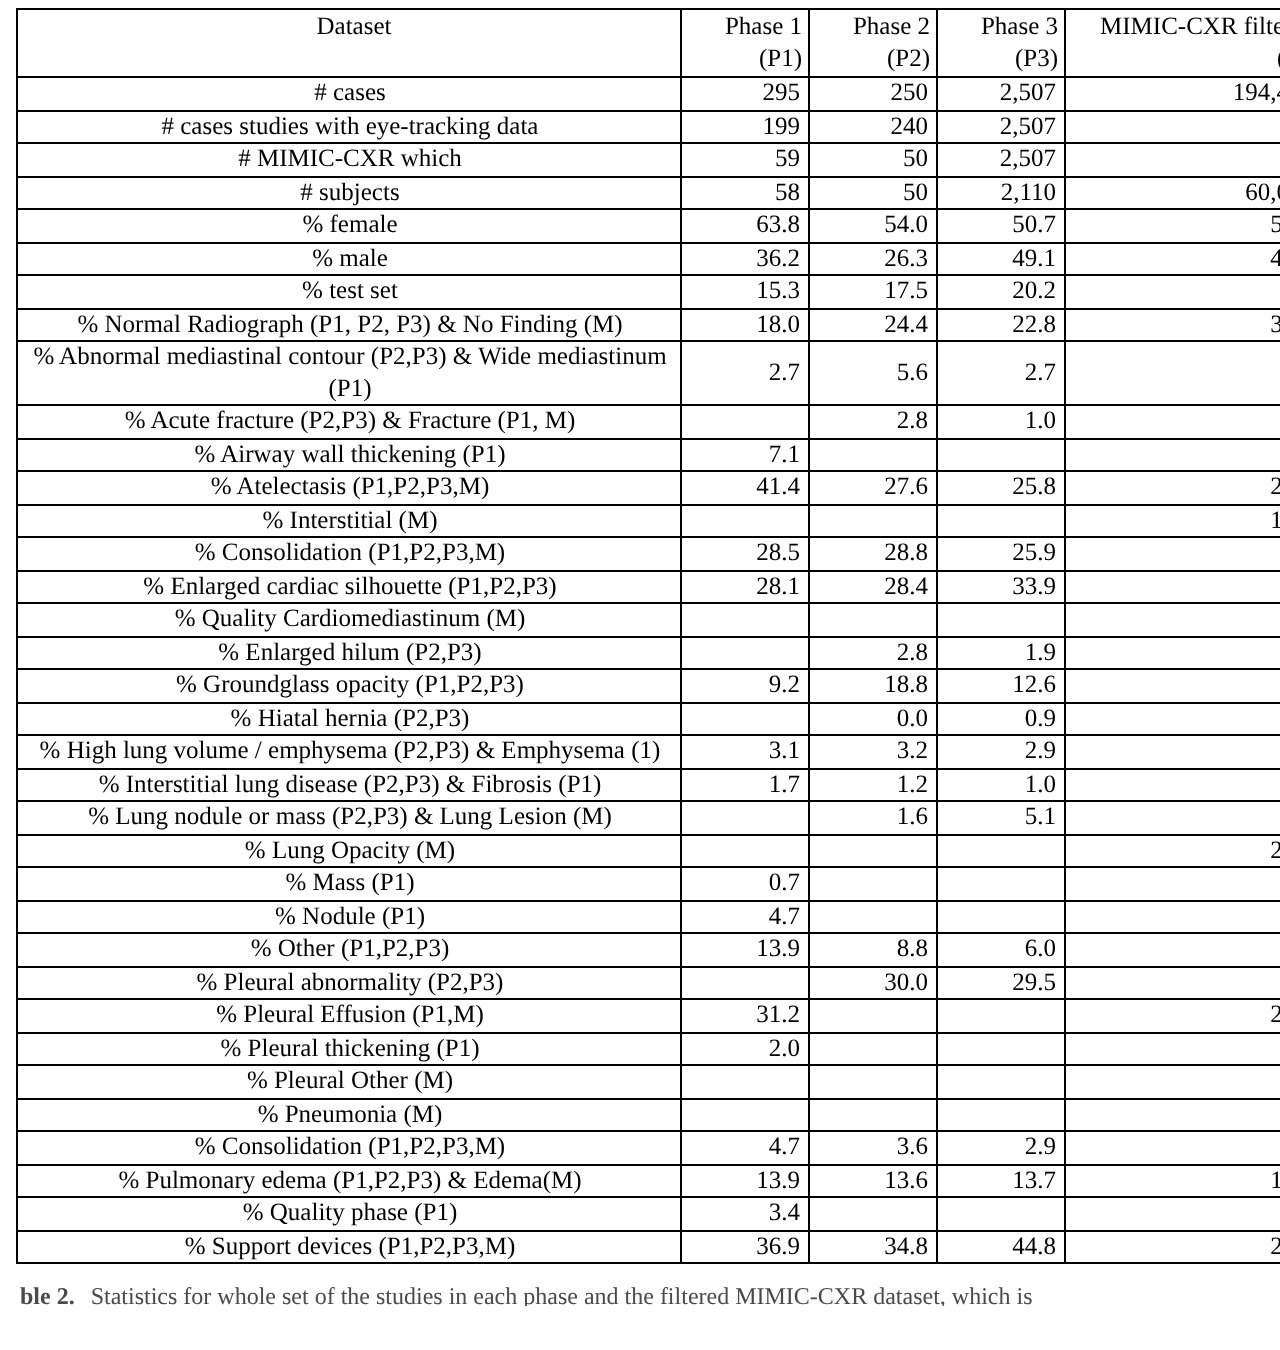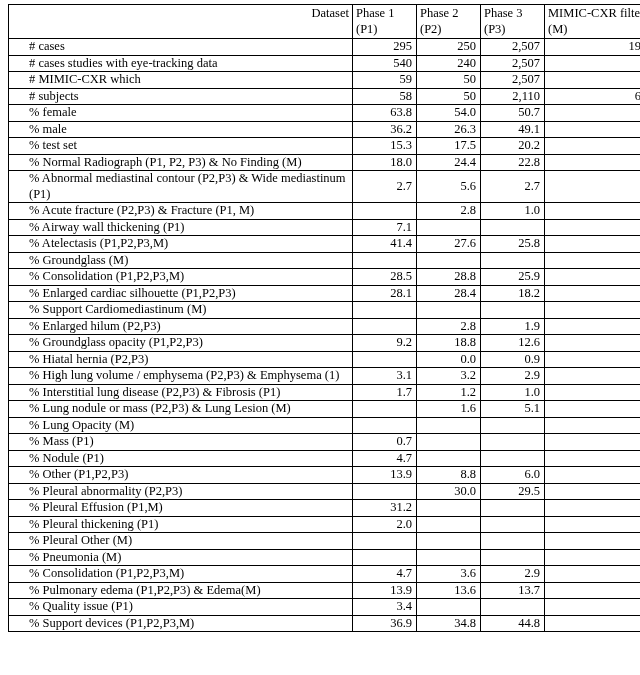--- a/index.html
+++ b/index.html
@@ -25,35 +25,35 @@
   th, td {
     border: 1px solid #000000;
     font-size: 12.5px;
     line-height: 15.5px;
     padding: 0 3px;
     overflow: hidden;
   }
   th {
     font-weight: normal;
     white-space: pre-line;
-    text-align: left;
+    text-align: right;
     vertical-align: top;
     padding-top: 1px;
     padding-bottom: 1px;
   }
   th.label-col {
-    text-align: right;
+    text-align: center;
     width: 320px;
-    padding-left: 20px;
+    padding-left: 8px;
   }
   th.p-col { width: 57px; }
   th.m-col { width: 122px; }
   td.label-cell {
-    text-align: left;
-    padding-left: 20px;
+    text-align: center;
+    padding-left: 4px;
     vertical-align: middle;
   }
   td.num-cell {
     text-align: right;
     padding-right: 4px;
     vertical-align: middle;
   }
   .caption {
     margin-top: 9px;
     padding-left: 2px;
@@ -90,21 +90,21 @@
     <tbody>
         <tr>
           <td class="label-cell"># cases</td>
           <td class="num-cell">295</td>
           <td class="num-cell">250</td>
           <td class="num-cell">2,507</td>
           <td class="num-cell">194,495</td>
         </tr>
         <tr>
           <td class="label-cell"># cases studies with eye-tracking data</td>
-          <td class="num-cell">540</td>
+          <td class="num-cell">199</td>
           <td class="num-cell">240</td>
           <td class="num-cell">2,507</td>
           <td class="num-cell">0</td>
         </tr>
         <tr>
           <td class="label-cell"># MIMIC-CXR which</td>
           <td class="num-cell">59</td>
           <td class="num-cell">50</td>
           <td class="num-cell">2,507</td>
           <td class="num-cell"></td>
@@ -166,42 +166,42 @@
           <td class="num-cell"></td>
         </tr>
         <tr>
           <td class="label-cell">% Atelectasis (P1,P2,P3,M)</td>
           <td class="num-cell">41.4</td>
           <td class="num-cell">27.6</td>
           <td class="num-cell">25.8</td>
           <td class="num-cell">20.5</td>
         </tr>
         <tr>
-          <td class="label-cell">% Groundglass (M)</td>
+          <td class="label-cell">% Interstitial (M)</td>
           <td class="num-cell"></td>
           <td class="num-cell"></td>
           <td class="num-cell"></td>
           <td class="num-cell">19.8</td>
         </tr>
         <tr>
           <td class="label-cell">% Consolidation (P1,P2,P3,M)</td>
           <td class="num-cell">28.5</td>
           <td class="num-cell">28.8</td>
           <td class="num-cell">25.9</td>
           <td class="num-cell">4.7</td>
         </tr>
         <tr>
           <td class="label-cell">% Enlarged cardiac silhouette (P1,P2,P3)</td>
           <td class="num-cell">28.1</td>
           <td class="num-cell">28.4</td>
-          <td class="num-cell">18.2</td>
-          <td class="num-cell"></td>
-        </tr>
-        <tr>
-          <td class="label-cell">% Support Cardiomediastinum (M)</td>
+          <td class="num-cell">33.9</td>
+          <td class="num-cell"></td>
+        </tr>
+        <tr>
+          <td class="label-cell">% Quality Cardiomediastinum (M)</td>
           <td class="num-cell"></td>
           <td class="num-cell"></td>
           <td class="num-cell"></td>
           <td class="num-cell">3.2</td>
         </tr>
         <tr>
           <td class="label-cell">% Enlarged hilum (P2,P3)</td>
           <td class="num-cell"></td>
           <td class="num-cell">2.8</td>
           <td class="num-cell">1.9</td>
@@ -313,28 +313,31 @@
           <td class="num-cell">4.6</td>
         </tr>
         <tr>
           <td class="label-cell">% Pulmonary edema (P1,P2,P3) &amp; Edema(M)</td>
           <td class="num-cell">13.9</td>
           <td class="num-cell">13.6</td>
           <td class="num-cell">13.7</td>
           <td class="num-cell">12.1</td>
         </tr>
         <tr>
-          <td class="label-cell">% Quality issue (P1)</td>
+          <td class="label-cell">% Quality phase (P1)</td>
           <td class="num-cell">3.4</td>
           <td class="num-cell"></td>
           <td class="num-cell"></td>
           <td class="num-cell"></td>
         </tr>
         <tr>
           <td class="label-cell">% Support devices (P1,P2,P3,M)</td>
           <td class="num-cell">36.9</td>
           <td class="num-cell">34.8</td>
           <td class="num-cell">44.8</td>
           <td class="num-cell">29.3</td>
         </tr>
       </tbody>
   </table>
+  <div class="caption">
+    <span class="cap-label">ble 2.</span><span>Statistics for whole set of the studies in each phase and the filtered MIMIC-CXR dataset, which is</span>
+  </div>
 </div>
 
 </body></html>

